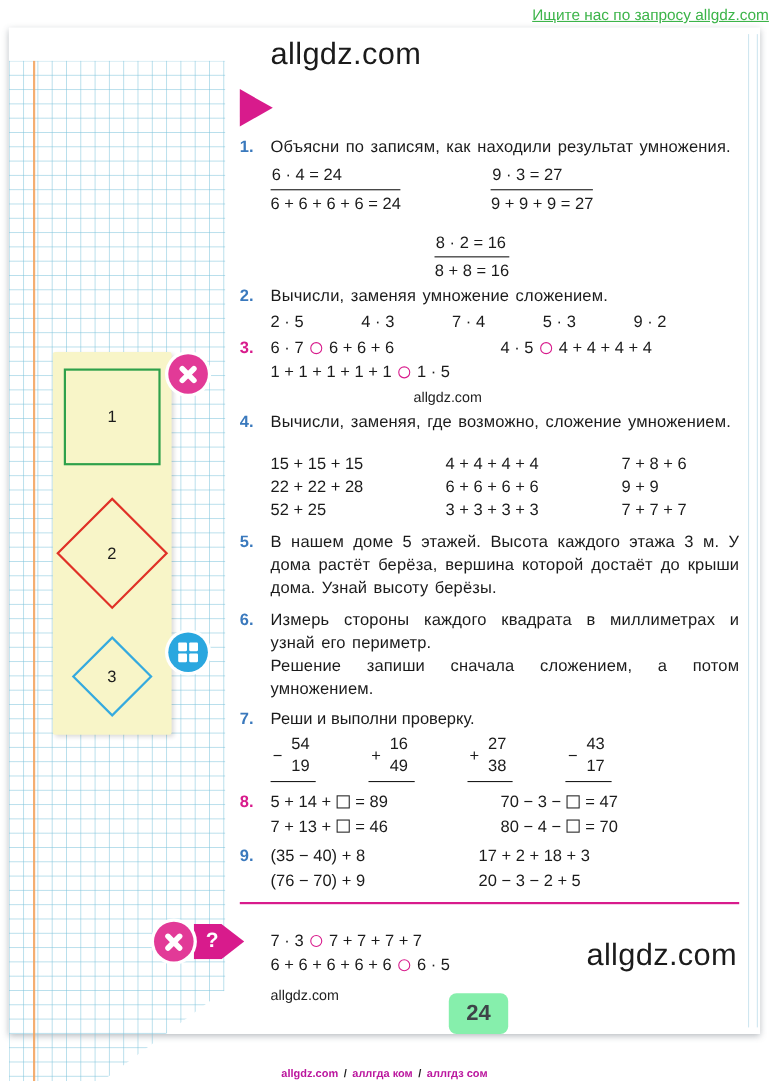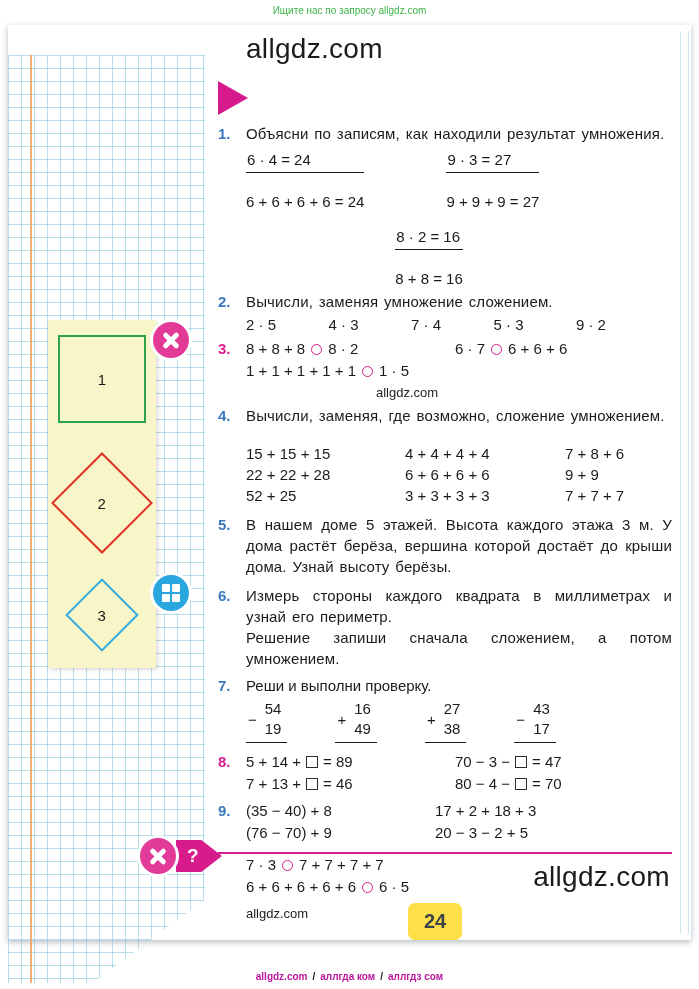--- a/index.html
+++ b/index.html
@@ -4,22 +4,22 @@
 <style>
   * { margin:0; padding:0; box-sizing:border-box; }
   html,body { width:699px; height:989px; }
   body {
     position:relative; overflow:hidden; background:#ffffff;
     font-family:"Liberation Sans","DejaVu Sans",sans-serif;
     color:#1b1b1b;
   }
 
   
-  .banner { position:absolute; top:5px; left:0; width:100%; text-align:center;
-            font-size:10px; color:#3cb449; }
+  .banner { position:absolute; top:5px; left:0; width:100%; text-align:right;
+            font-size:14px; color:#3cb449;text-decoration:underline; }
 
   
   .page { position:absolute; left:8px; top:25px; width:683px; height:915px;
           background:#fff; box-shadow:0 2px 6px rgba(90,100,110,.45); }
 
   
   .gridpaper { position:absolute; left:0; top:30px; width:197px; height:928px;
     background-image:
       linear-gradient(to right, rgba(125,195,220,.55) 1px, transparent 1px),
       linear-gradient(to bottom, rgba(125,195,220,.55) 1px, transparent 1px);
@@ -77,21 +77,21 @@
   .task .body { flex:1; min-width:0; }
   p.just { text-align:justify; word-spacing:1.5px; letter-spacing:.01em; hyphens:manual; }
 
   .mt8 { margin-top:8px; } .mt6 { margin-top:6px; } .mt5 { margin-top:5px; }
   .mt3 { margin-top:3px; } .mt2 { margin-top:2px; }
 
   
   .frac-row { display:flex; gap:82px; margin-top:5px; }
   .frac { display:inline-block; text-align:left; }
   .frac .top { margin-bottom:2px; padding-left:1px; }
-  .frac .bot { border-top:1.5px solid #1b1b1b; padding-top:18px; }
+  .frac .bot { border-top:1.5px solid #1b1b1b; padding-top:2px; }
   .frac-center { margin-top:14px; text-align:center; padding-right:60px; }
 
   
   .row2 { display:flex; width:360px; justify-content:space-between; margin-top:2px; }
 
   
   .cmp-grid { display:grid; grid-template-columns:209px 1fr; line-height:22px; }
   .circ { display:inline-block; width:11px; height:11px; border:1.5px solid #d81b8c;
     border-radius:50%; margin:0 6px; vertical-align:-1px; }
 
@@ -108,26 +108,26 @@
   .vop .col { display:flex; flex-direction:column; align-items:flex-end; line-height:20px; }
 
   
   .grid8 { display:grid; grid-template-columns:209px 1fr; line-height:22px; }
   .grid9 { display:grid; grid-template-columns:189px 1fr; line-height:22px; }
   .box { display:inline-block; width:12px; height:12px; border:1.5px solid #2b2b2b;
     margin:0 5px; vertical-align:-1px; }
 
   .pinkline { height:2px; background:#d81b8c; margin-top:8px; }
 
-  .bottom { display:flex; margin-top:0; align-items:center; }
+  .bottom { display:flex; margin-top:23px; align-items:center; }
   .bottom .cmp-lines { margin-left:28px; line-height:22px; }
   .brand-big { margin-left:auto; margin-right:2px; font-size:28px; letter-spacing:.3px; }
 
   .pagenum { position:absolute; left:400px; top:878px; width:54px; height:37px;
-    background:#fde047; border-radius:7px; display:flex; align-items:center;
+    background:#86efac; border-radius:7px; display:flex; align-items:center;
     justify-content:center; font-size:20px; font-weight:bold; color:#3e4448; }
 
   .footer { position:absolute; bottom:7px; left:0; width:100%; text-align:center;
     font-size:10px; font-weight:bold; }
   .footer a { color:#bb169e; text-decoration:none; cursor:pointer; }
   .footer .sep { color:#1b1b1b; margin:0 5px; }
 </style>
 </head>
 <body>
 
@@ -190,22 +190,22 @@
           <span>5 · 3</span>
           <span>9 · 2</span>
         </div>
       </div>
     </div>
 
     <div class="task mt3">
       <span class="num pink">3.</span>
       <div class="body">
         <div class="cmp-grid">
-          <div><span>8 + 8 + 8</span><span class="circ"></span><span>8 · 2</span></div>
           <div><span>6 · 7</span><span class="circ"></span><span>6 + 6 + 6</span></div>
+          <div><span>4 · 5</span><span class="circ"></span><span>4 + 4 + 4 + 4</span></div>
           <div><span>1 + 1 + 1 + 1 + 1</span><span class="circ"></span><span>1 · 5</span></div>
         </div>
       </div>
     </div>
 
     <div class="wm wm-mid">allgdz.com</div>
 
     <div class="task mt2">
       <span class="num blue">4.</span>
       <div class="body">

